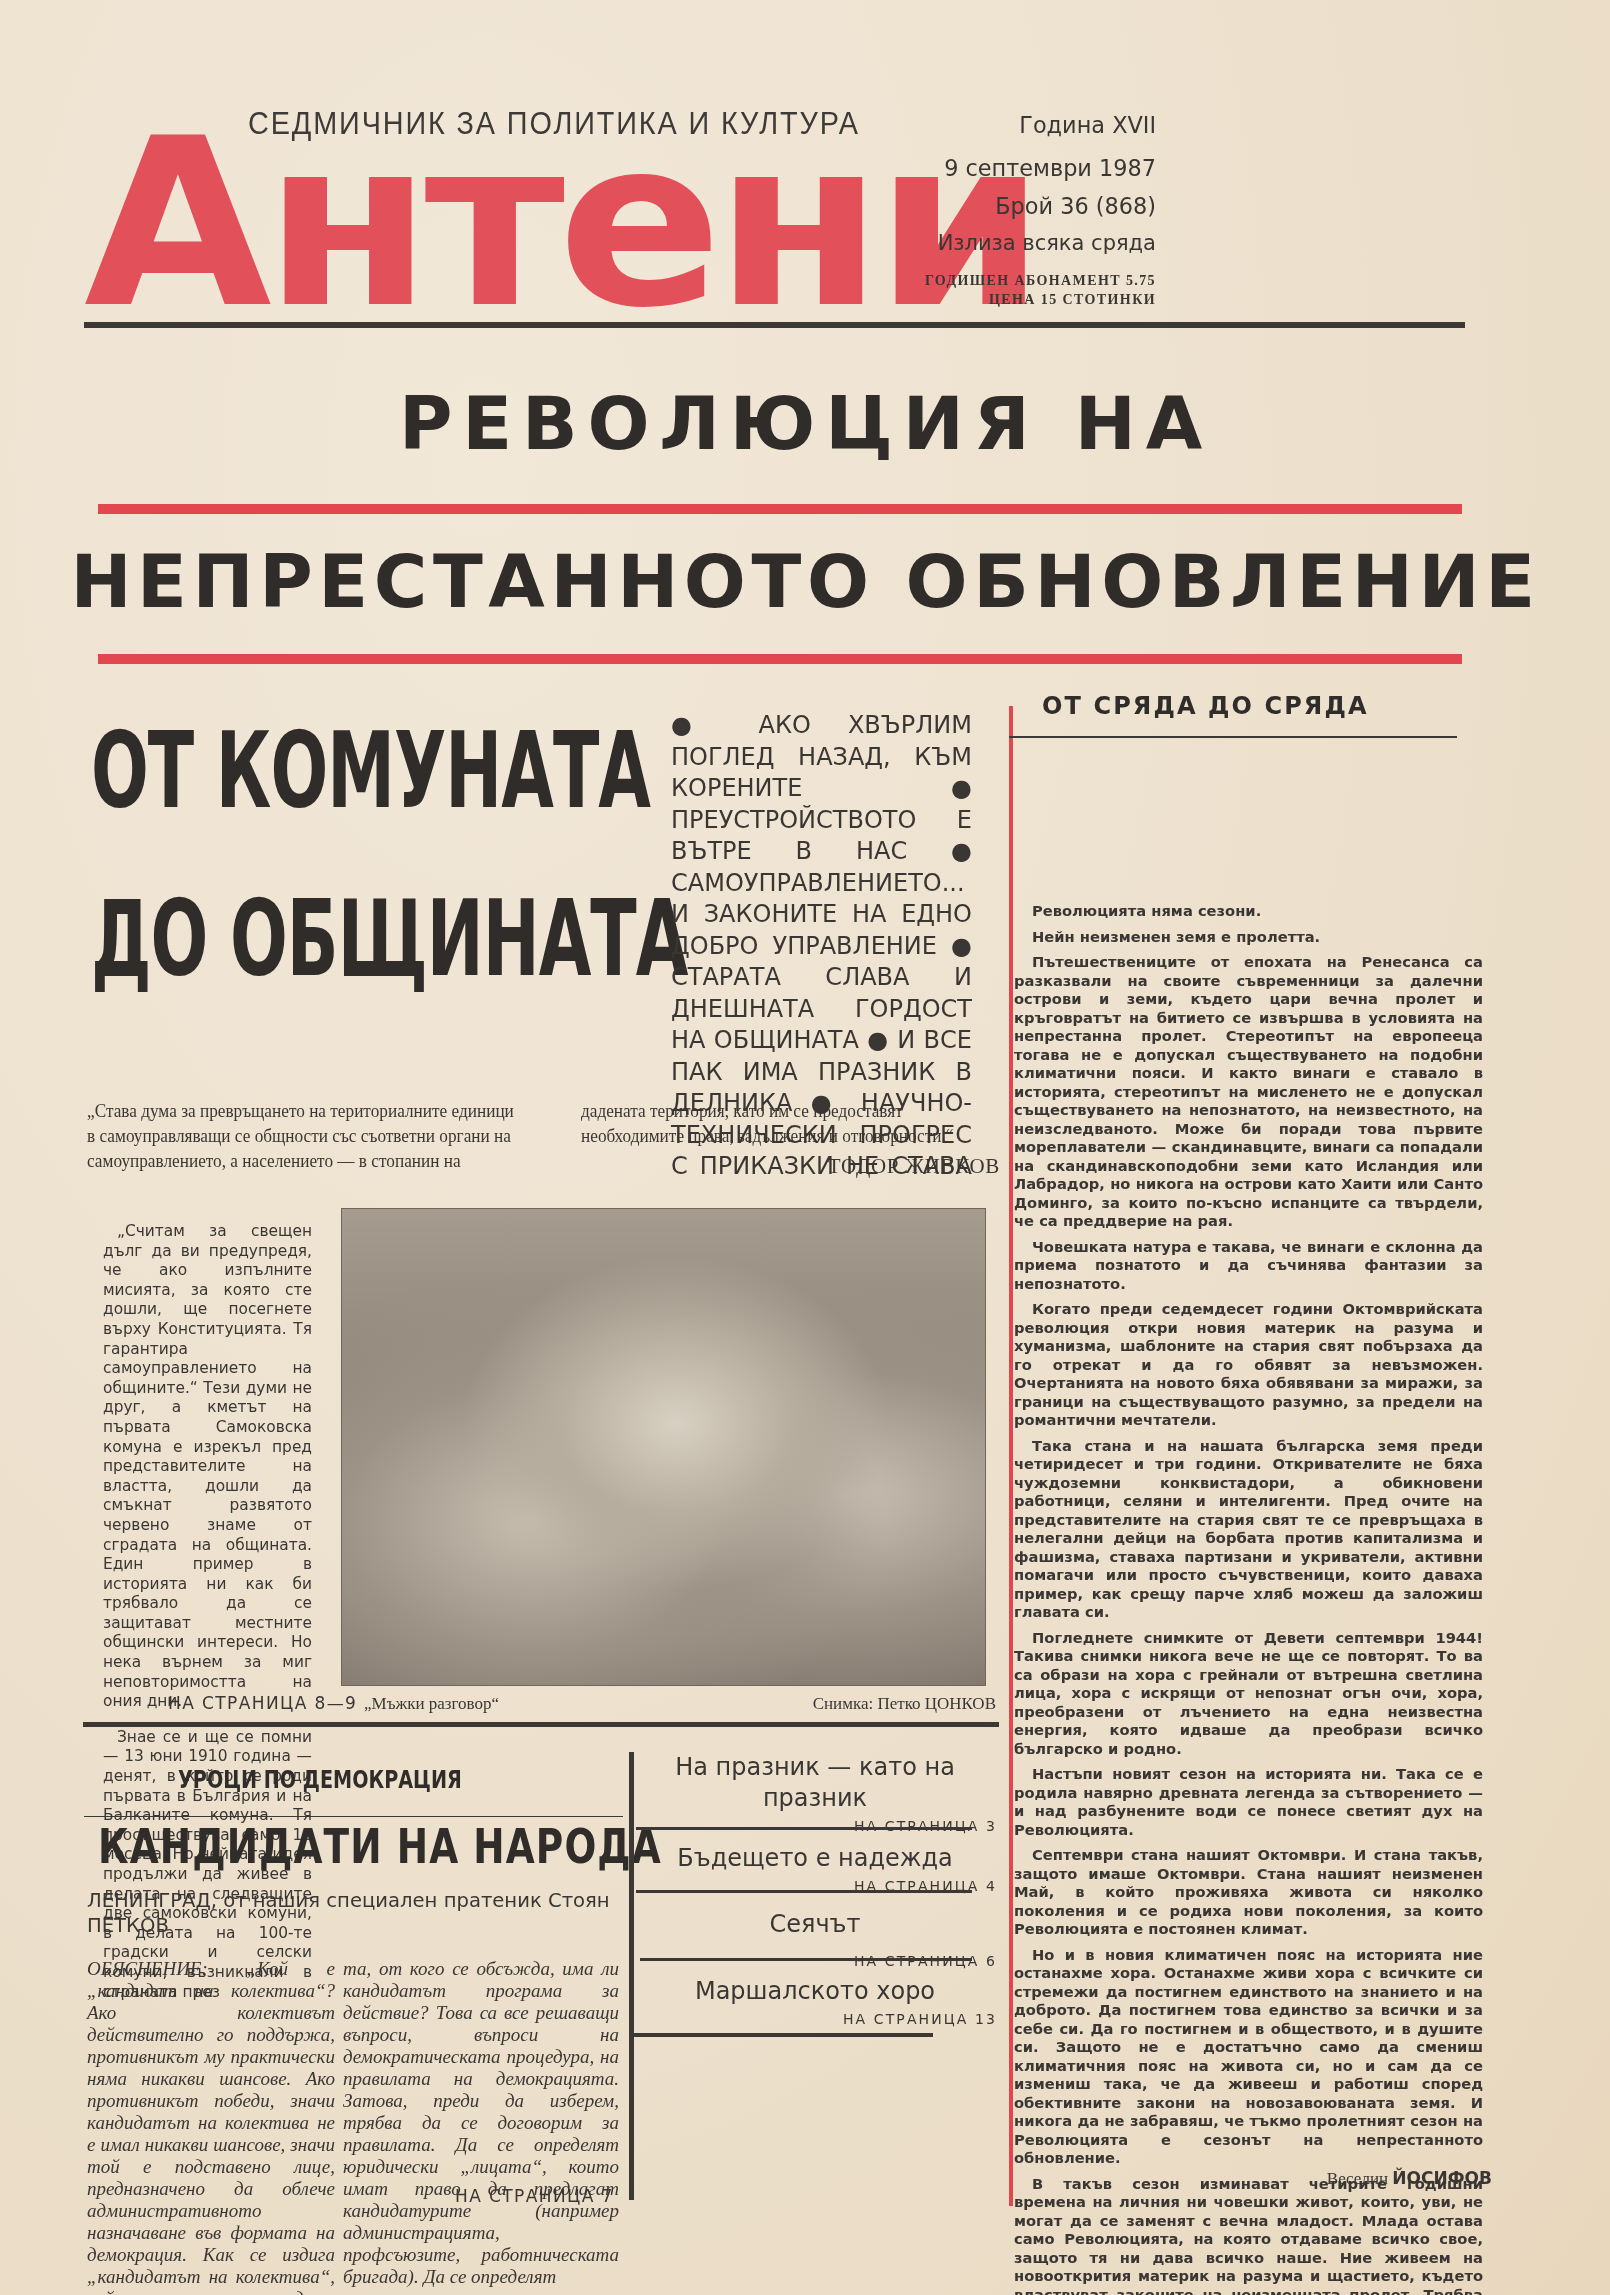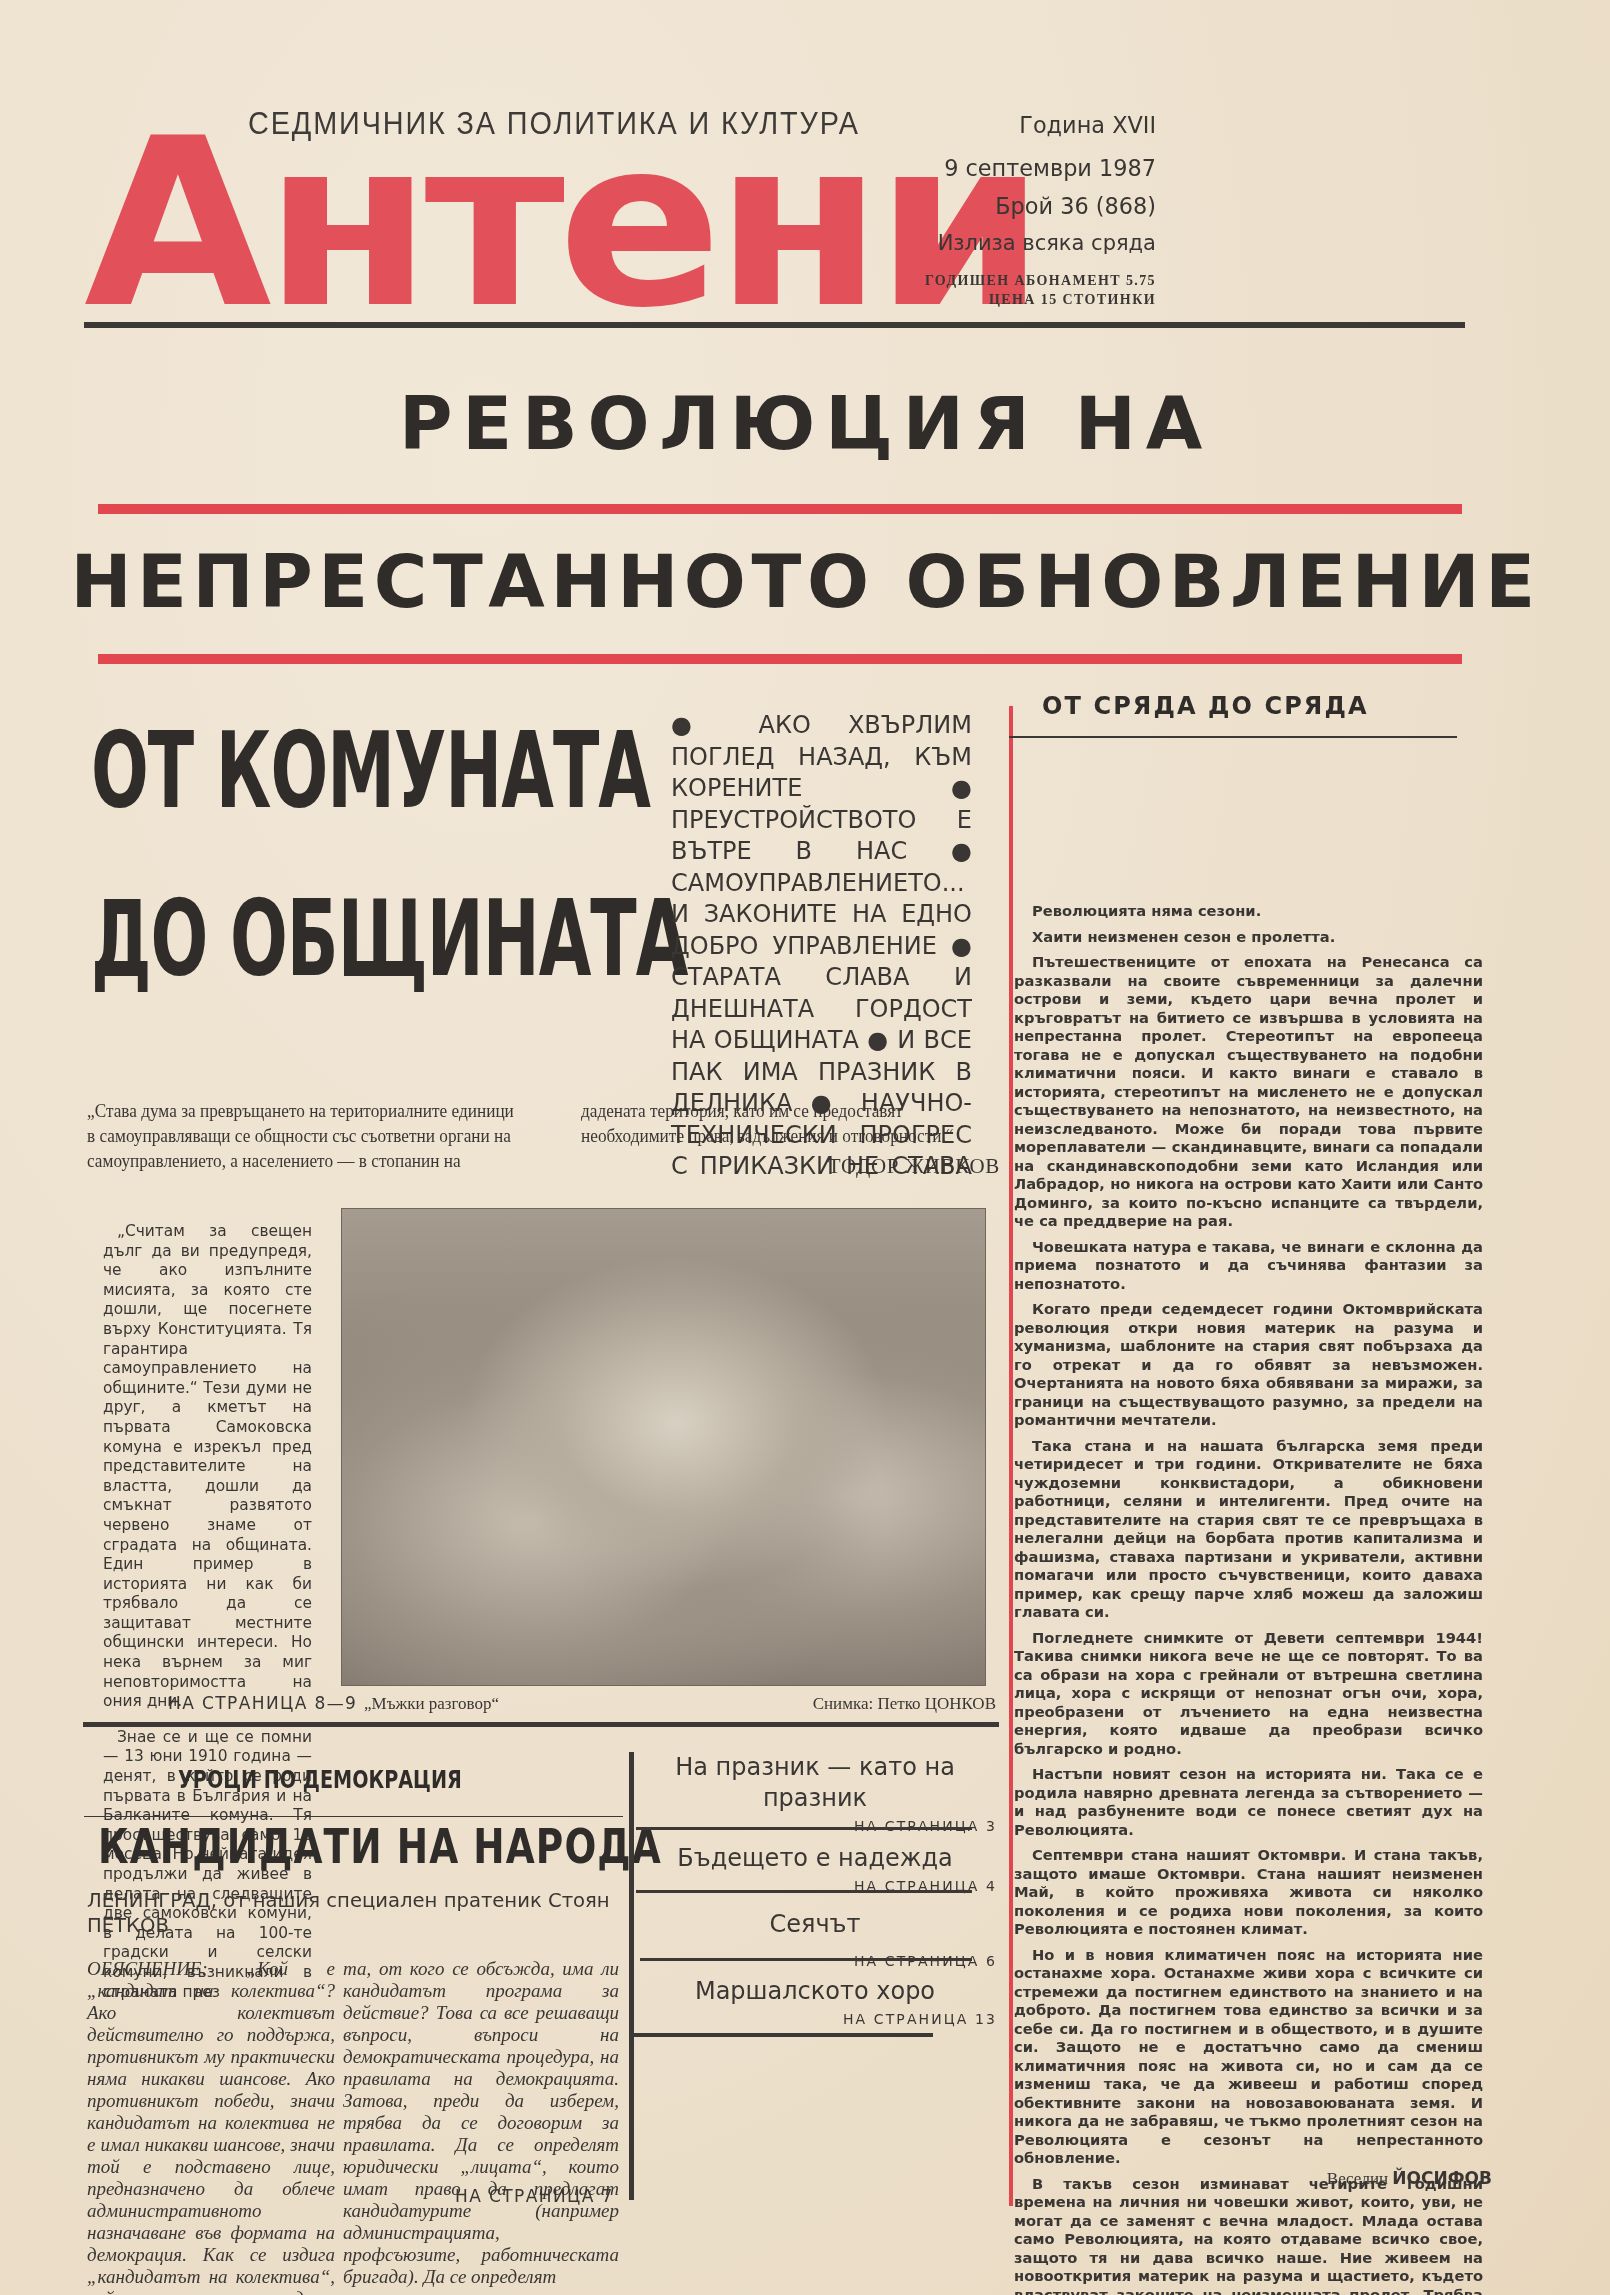--- a/index.html
+++ b/index.html
@@ -131,21 +131,21 @@
 </div>
 <div class="abs rule" style="left:629px;top:2033px;width:304px;height:3.5px;"></div>
 
 <div class="abs red" style="left:1009px;top:706px;width:4.2px;height:1500px;"></div>
 <div class="abs rubric rubric2">ОТ СРЯДА ДО СРЯДА</div>
 <div class="abs rule" style="left:1009px;top:736px;width:448px;height:2.1px;"></div>
 <div class="abs rubric neizm">
 </div>
 <div class="abs rightcol" style="top:902px;">
   <p>Революцията няма сезони.</p>
-  <p>Хаити неизменен сезон е пролетта.</p>
+  <p>Нейн неизменен земя е пролетта.</p>
   <p>Пътешествениците от епохата на Ренесанса са разказвали на своите съвременници за далечни острови и земи, където цари вечна пролет и кръговратът на битието се извършва в условията на непрестанна пролет. Стереотипът на европееца тогава не е допускал съществуването на подобни климатични пояси. И както винаги е ставало в историята, стереотипът на мисленето не е допускал съществуването на непознатото, на неизвестното, на неизследваното. Може би поради това първите мореплаватели — скандинавците, винаги са попадали на скандинавскоподобни земи като Исландия или Лабрадор, но никога на острови като Хаити или Санто Доминго, за които по-късно испанците са твърдели, че са преддверие на рая.</p>
   <p>Човешката натура е такава, че винаги е склонна да приема познатото и да съчинява фантазии за непознатото.</p>
   <p>Когато преди седемдесет години Октомврийската революция откри новия материк на разума и хуманизма, шаблоните на стария свят побързаха да го отрекат и да го обявят за невъзможен. Очертанията на новото бяха обявявани за миражи, за граници на съществуващото разумно, за предели на романтични мечтатели.</p>
   <p>Така стана и на нашата българска земя преди четиридесет и три години. Откривателите не бяха чуждоземни конквистадори, а обикновени работници, селяни и интелигенти. Пред очите на представителите на стария свят те се превръщаха в нелегални дейци на борбата против капитализма и фашизма, ставаха партизани и укриватели, активни помагачи или просто съчувственици, които даваха пример, как срещу парче хляб можеш да заложиш главата си.</p>
   <p>Погледнете снимките от Девети септември 1944! Такива снимки никога вече не ще се повторят. То ва са образи на хора с грейнали от вътрешна светлина лица, хора с искрящи от непознат огън очи, хора, преобразени от лъчението на една неизвестна енергия, която идваше да преобрази всичко българско и родно.</p>
   <p>Настъпи новият сезон на историята ни. Така се е родила навярно древната легенда за сътворението — и над разбунените води се понесе светият дух на Революцията.</p>
   <p>Септември стана нашият Октомври. И стана такъв, защото имаше Октомври. Стана нашият неизменен Май, в който проживяха живота си няколко поколения и се родиха нови поколения, за които Революцията е постоянен климат.</p>
   <p>Но и в новия климатичен пояс на историята ние останахме хора. Останахме живи хора с всичките си стремежи да постигнем единството на знанието и на доброто. Да постигнем това единство за всички и за себе си. Да го постигнем и в обществото, и в душите си. Защото не е достатъчно само да смениш климатичния пояс на живота си, но и сам да се измениш така, че да живееш и работиш според обективните закони на новозавоюваната земя. И никога да не забравяш, че тъкмо пролетният сезон на Революцията е сезонът на непрестанното обновление.</p>
   <p>В такъв сезон изминават четирите годишни времена на личния ни човешки живот, които, уви, не могат да се заменят с вечна младост. Млада остава само Революцията, на която отдаваме всичко свое, защото тя ни дава всичко наше. Ние живеем на новооткрития материк на разума и щастието, където властвуват законите на неизменната пролет. Трябва да овладяваме изкуството да си служим с тези закони, защото са неизменни.</p>
 </div>

